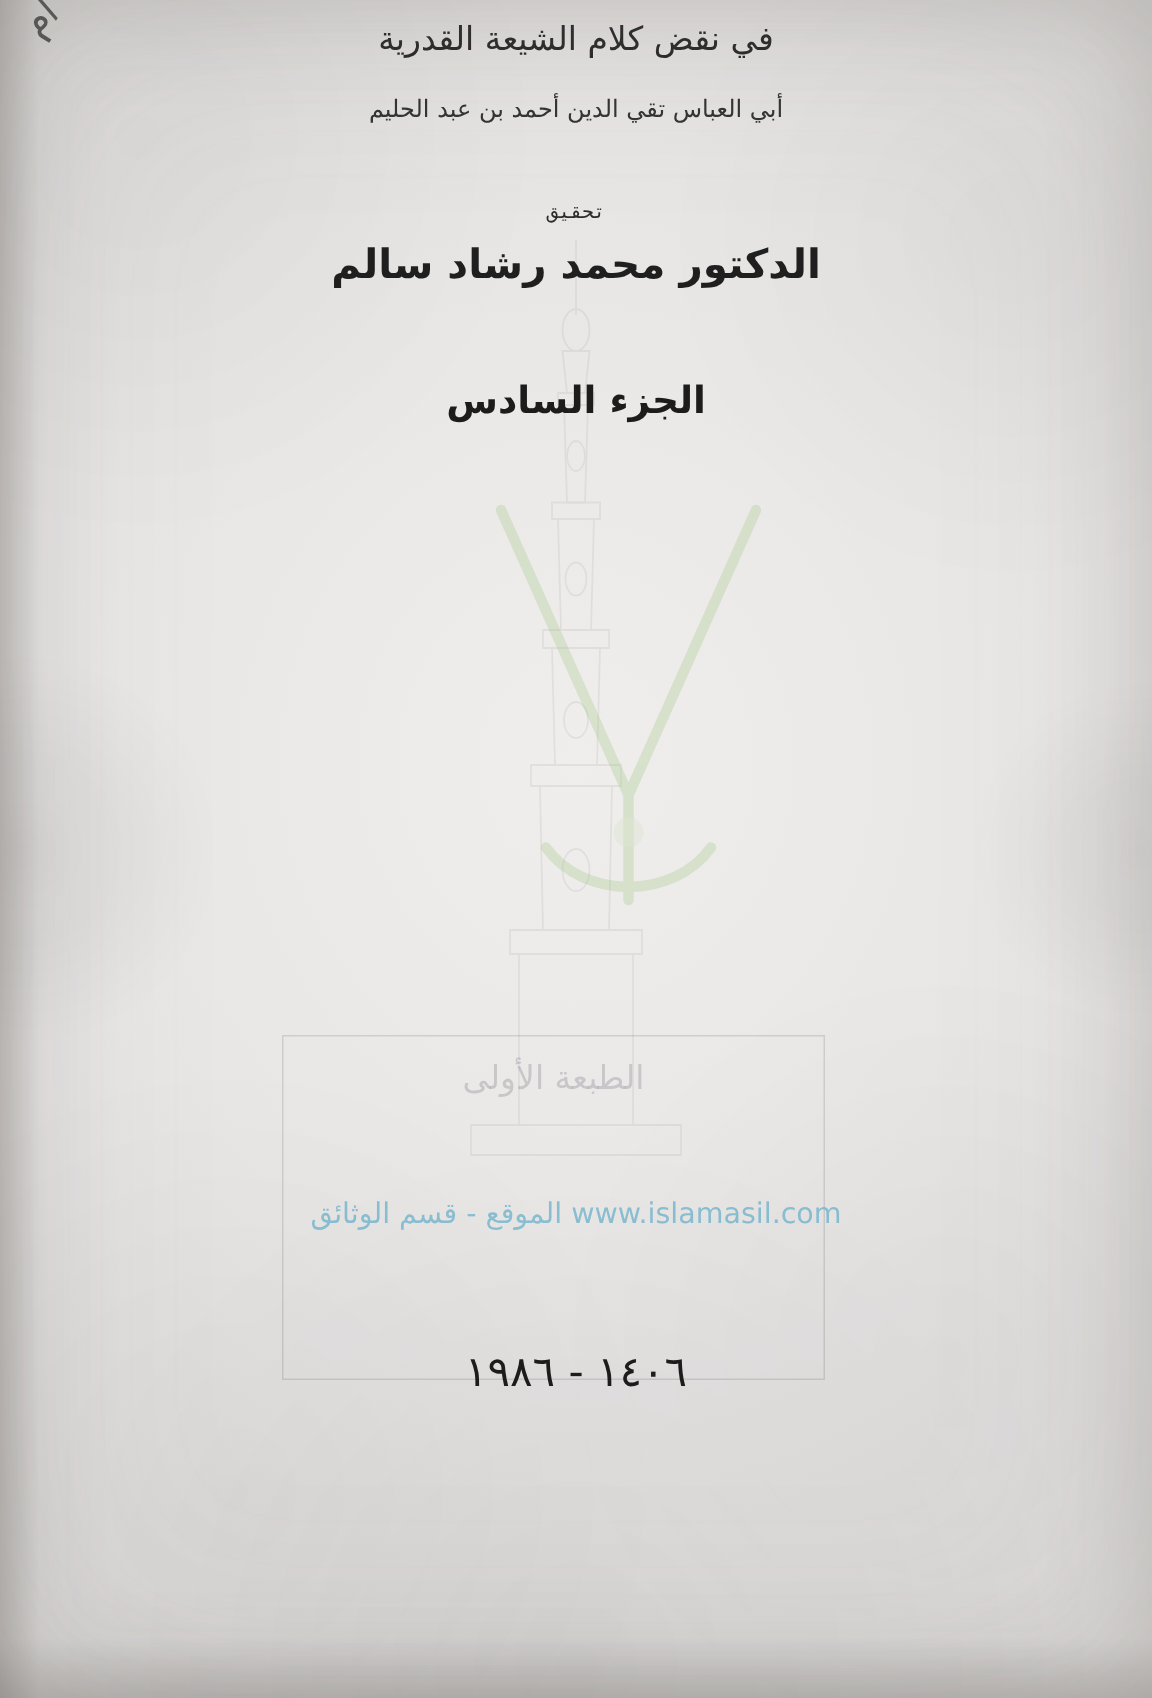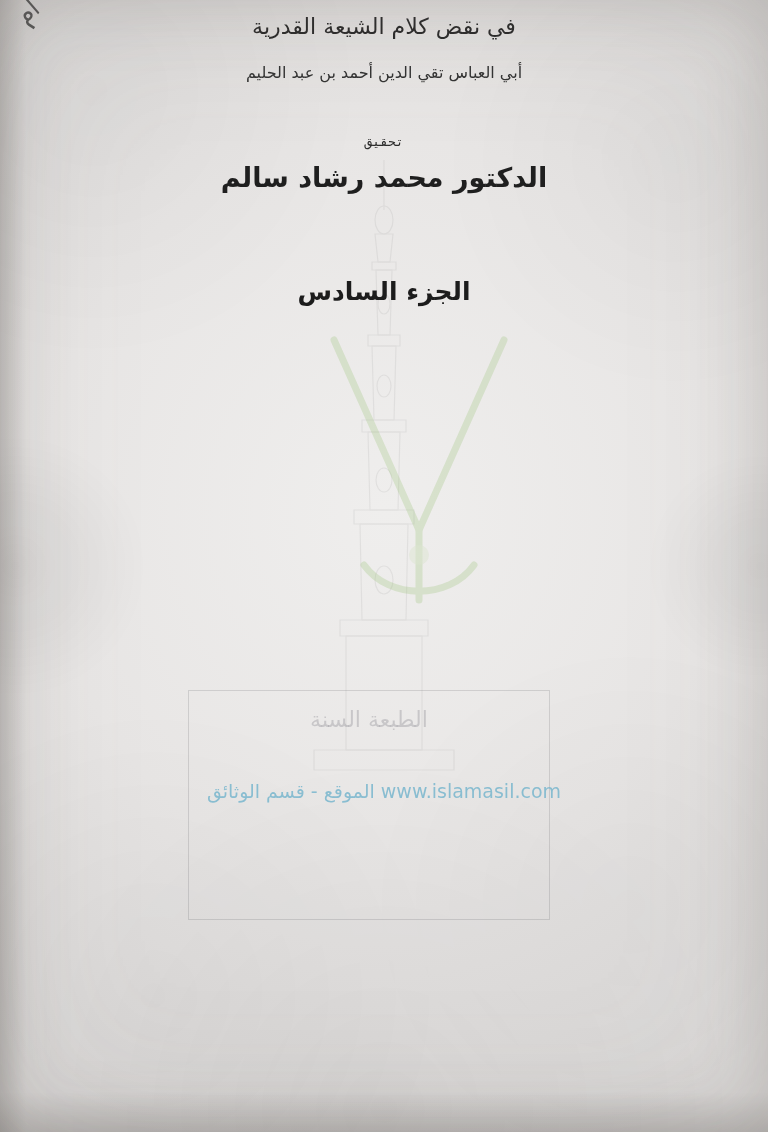--- a/index.html
+++ b/index.html
@@ -150,21 +150,21 @@
     font-family: Liberation Mono, monospace;
   }
   .editor-name {
     margin-top: 12px;
     font-size: 27px;
     color: #1f1f1f;
     font-family: "DejaVu Sans", sans-serif;
     font-weight: 700;
   }
   .volume {
-    margin-top: 84px;
+    margin-top: 60px;
     font-size: 25px;
     color: #1c1c1c;
     font-family: "DejaVu Sans", sans-serif;
     font-weight: 700;
   }
 
   
   .web-stamp {
     position: absolute;
     left: 50%;
@@ -175,21 +175,21 @@
     pointer-events: none;
   }
   .web-stamp .line1 {
     font-size: 25px;
     color: #79b7cf;
     opacity: 0.85;
     font-family: "DejaVu Sans", sans-serif;
     letter-spacing: 0px;
   }
   .web-stamp .line2 {
-    margin-top: 2px;
+    margin-top: 20px;
     font-size: 19px;
     color: #7fb9cf;
     opacity: 0.9;
     font-family: "DejaVu Sans", sans-serif;
     direction: rtl;
   }
   .web-stamp .line2 .url {
     direction: ltr;
     unicode-bidi: embed;
     display: inline-block;
@@ -259,37 +259,38 @@
         <path d="M70 265 C 95 300, 155 300, 180 265"></path>
         <path d="M125 230 L125 300"></path>
       </g>
       <g fill="#b7d49a" opacity="0.5">
         <circle cx="125" cy="255" r="10"></circle>
       </g>
     </svg>
   </div>
 
   <div class="stamp-rect">
-    <div class="stamp-rect-text">الطبعة السنة</div>
+    <div class="stamp-rect-text">الطبعة الأولى</div>
   </div>
 
   <div class="shelfmark">١٤٤/م</div>
 
   <div class="content">
     <div class="subtitle">في نقض كلام الشيعة القدرية</div>
     <div class="author-full">أبي العباس تقي الدين أحمد بن عبد الحليم</div>
     <div class="editor-label">تحقيق</div>
     <div class="editor-name">الدكتور محمد رشاد سالم</div>
     <div class="volume">الجزء السادس</div>
   </div>
 
   <div class="web-stamp">
     <div class="line2">
       <span class="url">www.islamasil.com</span>
       <span>الموقع - قسم الوثائق</span>
     </div>
   </div>
 
+  <div class="year">١٤٠٦ - ١٩٨٦</div>
 
   <div class="edge-shadow-left"></div>
   <div class="edge-shadow-bottom"></div>
   <div class="vignette"></div>
 </div>
 
 </body></html>

